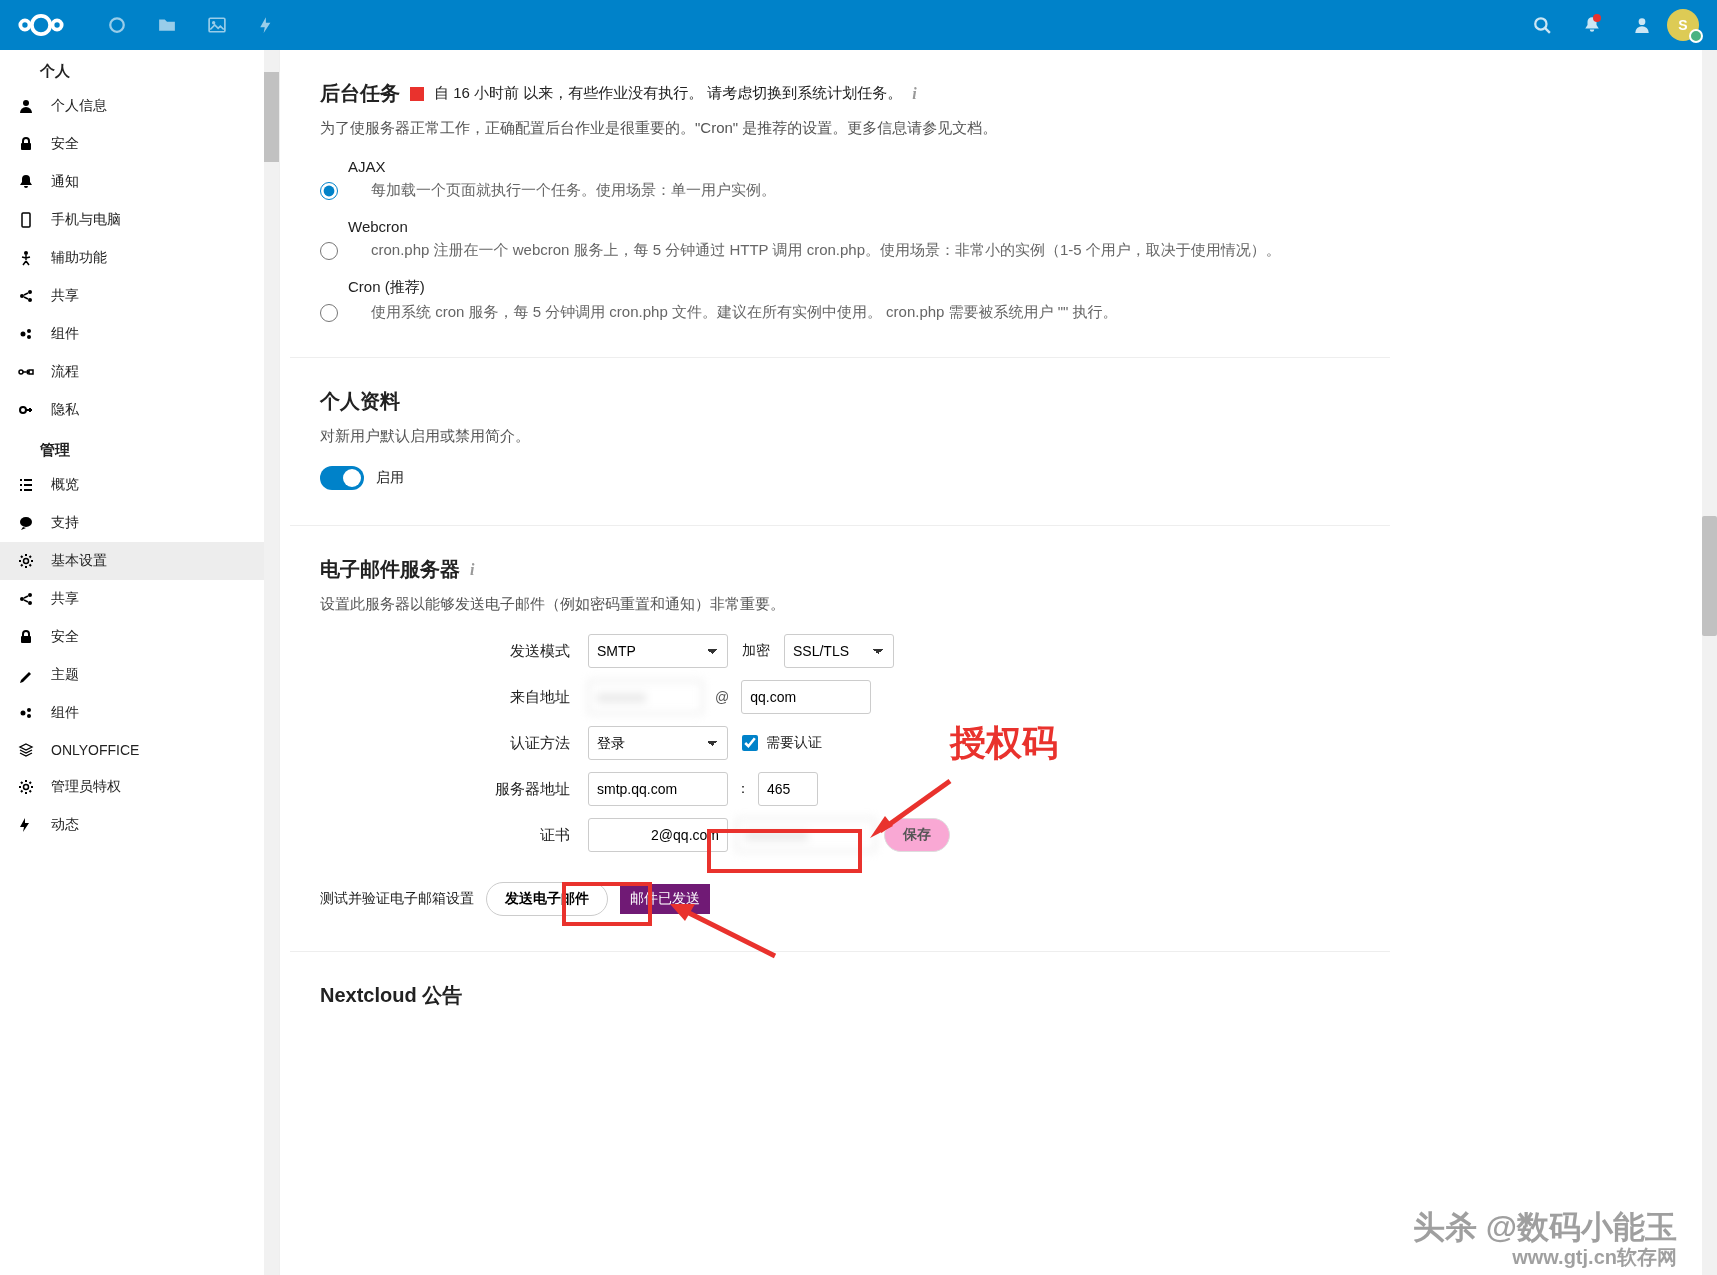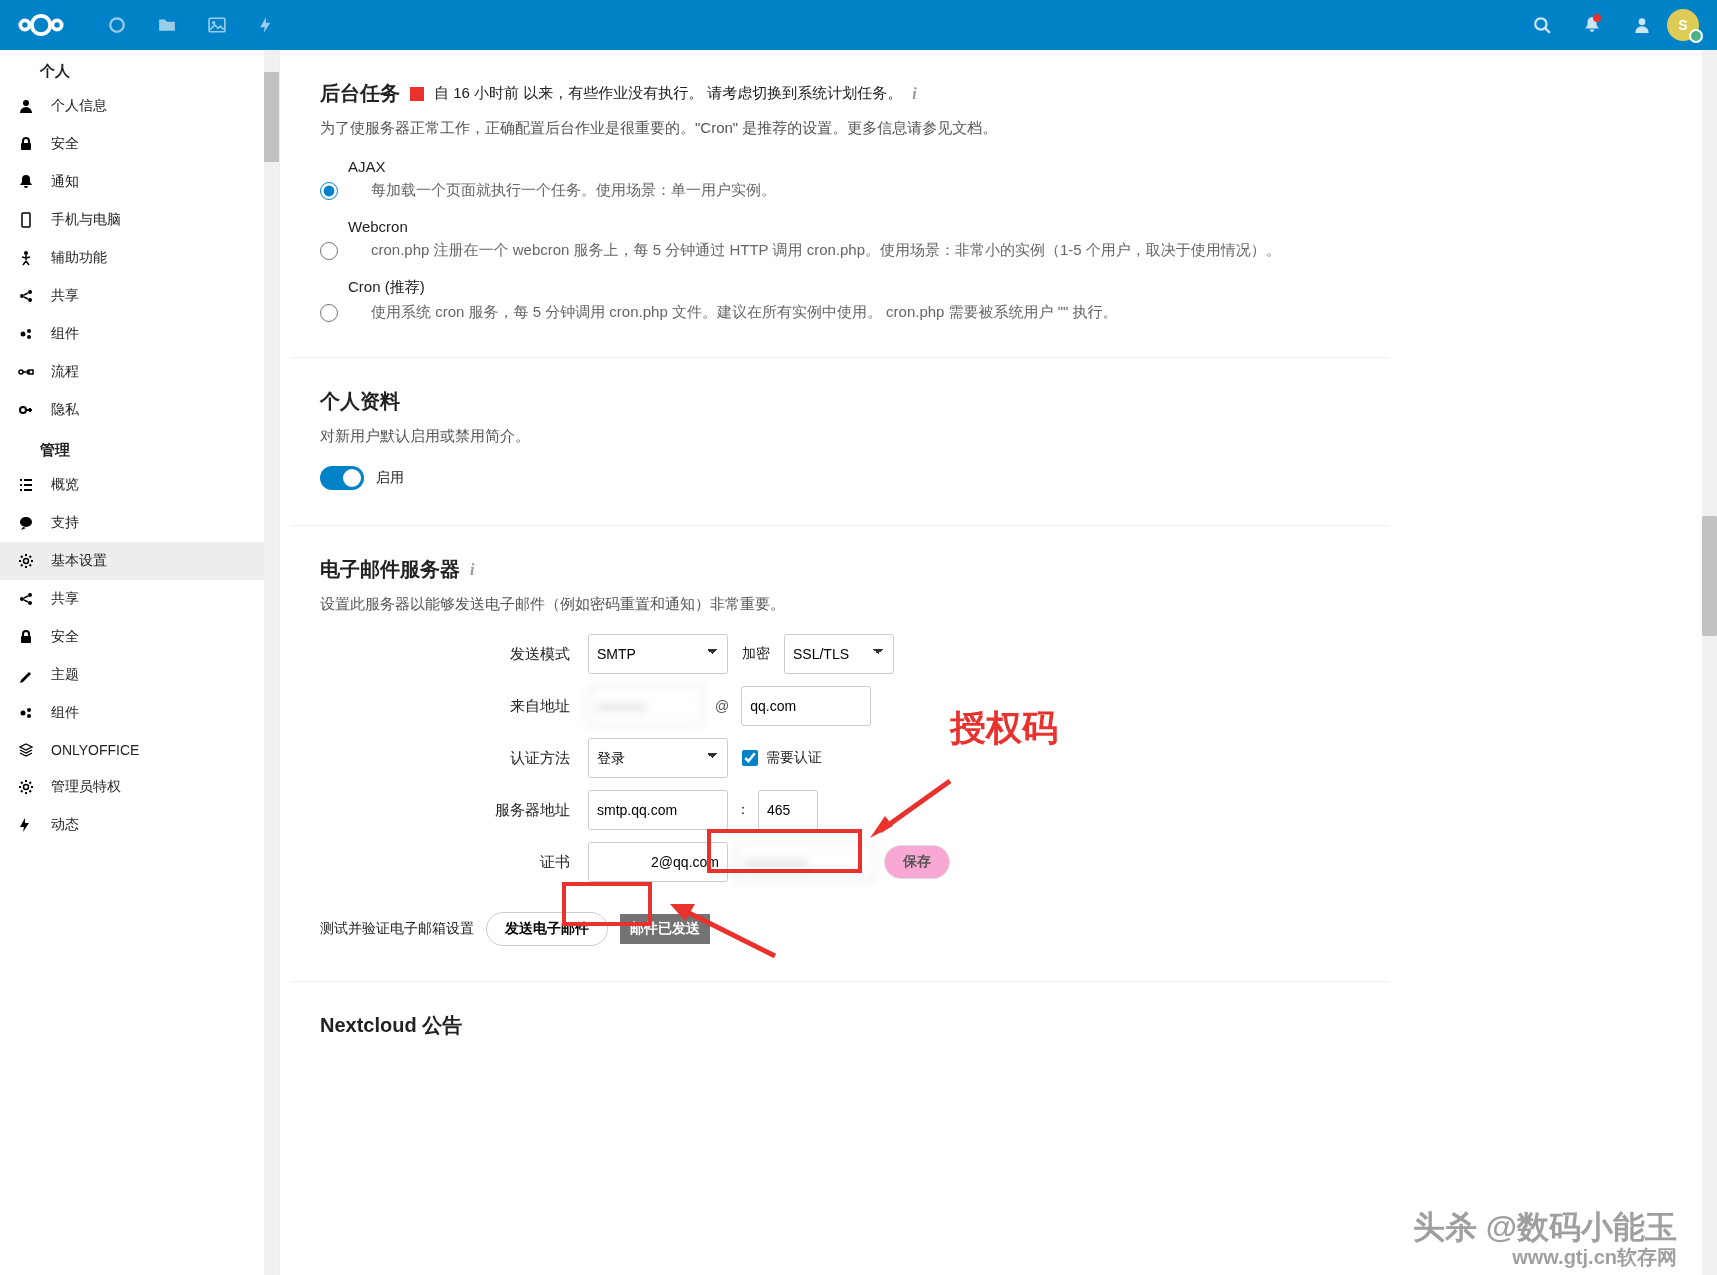--- a/index.html
+++ b/index.html
@@ -39,28 +39,28 @@
     .radio-item input[type=radio]{ width:18px; height:18px; margin-top:2px; accent-color:#0082c9;}
     .radio-label { font-size:15px; }
     .radio-desc { color:#666; margin-top:6px; font-size:15px;margin-left:23px;}
     
     .toggle-row { display:flex; align-items:center; gap:12px; margin-top:18px;}
     .toggle { width:44px; height:24px; background:#0082c9; border-radius:12px; position:relative; cursor:pointer;}
     .toggle::after{ content:''; position:absolute; right:3px; top:3px; width:18px; height:18px; background:#fff; border-radius:50%;}
     
     .form-row { display:flex; align-items:center; margin-bottom:12px; gap:8px; }
     .form-label { width: 260px; text-align:right; padding-right:10px; font-size:15px; color:#222;}
-    .form-input, .form-select { height:40px; border:1px solid #ccc; border-radius:3px; padding:0 8px; font-size:14px; background:#fff;}
+    .form-input, .form-select { height:34px; border:1px solid #ccc; border-radius:3px; padding:0 8px; font-size:14px; background:#fff;}
     .form-select { appearance:none; background-image: linear-gradient(45deg, transparent 50%, #333 50%), linear-gradient(135deg, #333 50%, transparent 50%); background-position: calc(100% - 15px) 14px, calc(100% - 10px) 14px; background-size: 5px 5px, 5px 5px; background-repeat: no-repeat; padding-right:28px;}
     .at-sign { color:#555; padding:0 4px;}
     .checkbox { width:16px; height:16px; accent-color:#0082c9;}
     
     .btn { height:34px; padding:0 18px; border:1px solid #ccc; border-radius:17px; background:#fff; cursor:pointer; font-size:14px; font-weight:bold;}
     .btn-save { background:#f9a8d4; color:#555; border-color:#ddd;}
-    .badge-success { display:inline-block; padding:6px 10px; background:#737373; color:#fff; font-size:14px; font-weight:bold;}
+    .badge-success { display:inline-block; padding:6px 10px; background:#701a75; color:#fff; font-size:14px; font-weight:normal;}
     
     .test-row { display:flex; align-items:center; gap:12px; margin-top:30px;}
     
     
     .anno-box { position:absolute; border:4px solid #e9322d; pointer-events:none;}
     .anno-label { position:absolute; color:#e9322d; font-size:36px; font-weight:bold; font-family: "Microsoft YaHei", sans-serif;}
     .arrow { position:absolute; pointer-events:none;}
     .arrow svg { fill:#e9322d; }
     
     .watermark1 { position:fixed; right:40px; bottom:25px; font-size:32px; color:rgba(80,80,80,0.55); font-weight:bold; font-family:"Microsoft YaHei",sans-serif;}
@@ -398,21 +398,21 @@
     </div>
 
     <div class="test-row">
       <span>测试并验证电子邮箱设置</span>
       <button class="btn">发送电子邮件</button>
       <span class="badge-success">邮件已发送</span>
     </div>
 
     <div class="anno-box" style="left:417px; top:303px; width:155px; height:44px;"></div>
     <div class="anno-box" style="left:272px; top:356px; width:90px; height:44px;"></div>
-    <div class="anno-label" style="left:660px; top:178px;">授权码</div>
+    <div class="anno-label" style="left:660px; top:193px;">授权码</div>
     <div class="arrow" style="left:575px; top:250px;"><svg width="90" height="70" viewBox="0 0 90 70">
           <path d="M85 5 L15 55" stroke="#e9322d" stroke-width="5" fill="none"></path>
           <path d="M5 62 L28 50 L20 40 Z" fill="#e9322d"></path>
         </svg></div>
     <div class="arrow" style="left:370px; top:370px;"><svg width="120" height="70" viewBox="0 0 120 70">
           <path d="M115 60 L25 15" stroke="#e9322d" stroke-width="5" fill="none"></path>
           <path d="M10 8 L35 8 L25 25 Z" fill="#e9322d"></path>
         </svg></div>
   </div>
 

